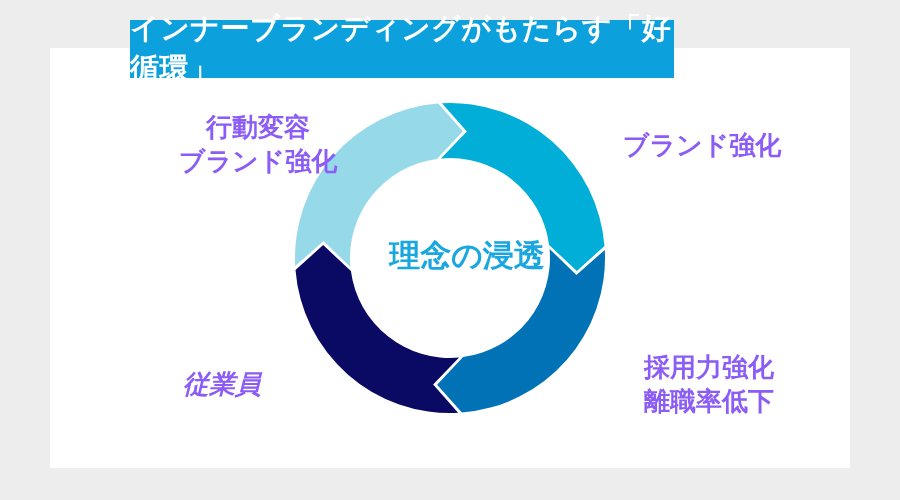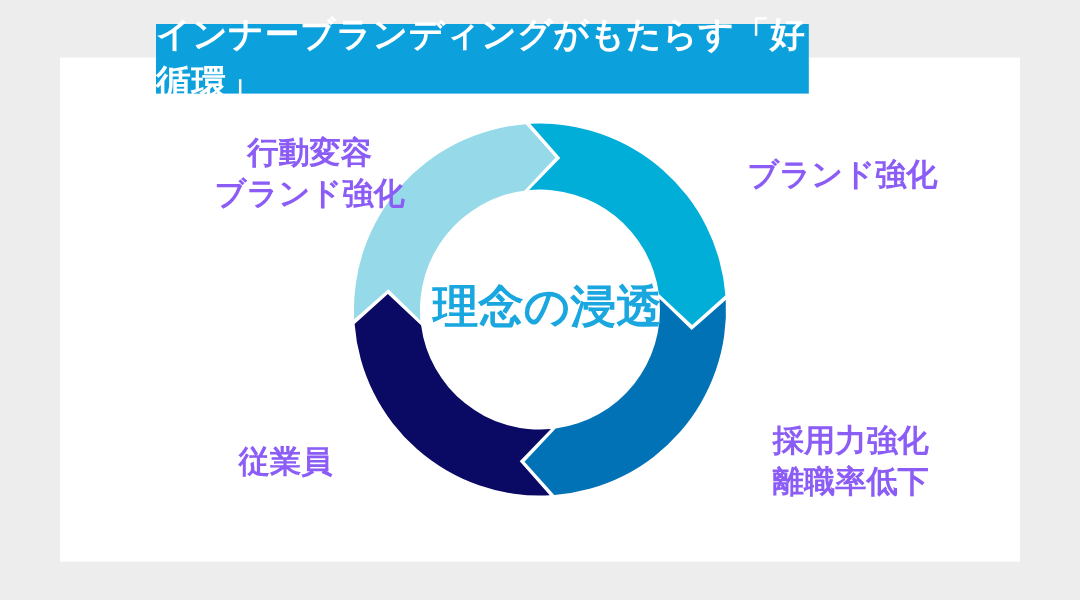--- a/index.html
+++ b/index.html
@@ -28,37 +28,37 @@
 
   .ring-svg {
     position: absolute;
     left: 285px; top: 93px;
     width: 330px; height: 330px;
     z-index: 1;
   }
 
   .center-label {
     position: absolute;
-    left: 456px; top: 258px;
+    left: 467px; top: 258px;
     transform: translate(-50%, -54%);
-    font-size: 38px; font-weight: bold;
+    font-size: 31px; font-weight: bold;
     letter-spacing: 0px;
     white-space: nowrap;
     z-index: 2;
   }
 
   .quad-label {
     position: absolute;
     font-size: 26px; font-weight: bold; color: #8b5cf6;
     line-height: 34px; text-align: center; white-space: nowrap;
     z-index: 2;
   }
   .quad-label.tl { left: 258px; top: 144px; transform: translate(-50%, -50%); }
   .quad-label.tr { left: 702px; top: 145px; transform: translate(-50%, -50%); }
-  .quad-label.bl { left: 238px; top: 384px; transform: translate(-50%, -50%); }
+  .quad-label.bl { left: 222px; top: 384px; transform: translate(-50%, -50%); font-style: italic; }
   .quad-label.br { left: 600px; top: 384px; transform: translate(0, -50%); text-align: left; margin-left: 44px; }
 </style>
 </head>
 <body style="background: rgb(237, 237, 237);">
 
 <div class="card" style="background: rgb(255, 255, 255);"></div>
 
 <div class="banner" style="background: rgb(12, 160, 220); color: rgb(255, 255, 255);">
   <span>インナーブランディングがもたらす「好循環」</span>
 </div>

